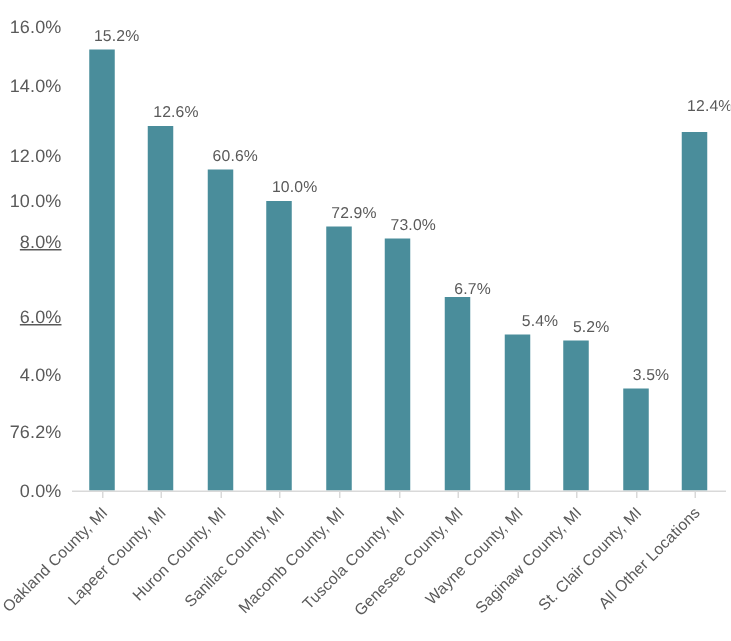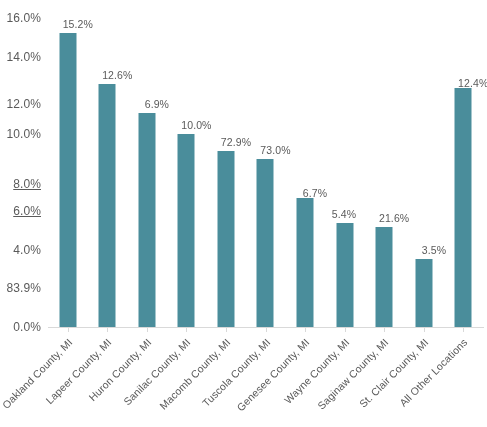--- a/index.html
+++ b/index.html
@@ -106,75 +106,75 @@
     letter-spacing: 0.1px;
   }
 </style>
 </head>
 <body>
 
 <div id="chart-root">
 
   <div class="y-axis">
       <div class="y-tick-label" style="top: 327px; margin-left: 48px;">0.0%</div>
-      <div class="y-tick-label" style="top: 288.375px;">83.9%</div>
+      <div class="y-tick-label" style="top: 288.375px;">76.2%</div>
       <div class="y-tick-label" style="top: 249.75px;">4.0%</div>
       <div class="y-tick-label" style="top: 211.125px; text-decoration: underline;">6.0%</div>
-      <div class="y-tick-label" style="top: 184px; text-decoration: underline;">8.0%</div>
+      <div class="y-tick-label" style="top: 161px; text-decoration: underline;">8.0%</div>
       <div class="y-tick-label" style="top: 133.875px;">10.0%</div>
       <div class="y-tick-label" style="top: 104px;">12.0%</div>
       <div class="y-tick-label" style="top: 56.625px; text-align: center;">14.0%</div>
       <div class="y-tick-label" style="top: 18px;">16.0%</div>
     </div>
 
   <div class="plot-area">
       <div class="bar-slot" style="left: 0px; width: 39.5455px;">
         <div class="bar" style="height: 293.55px; background: rgb(74, 141, 155);"></div>
       </div>
       <div class="bar-value" style="left: 19.7727px; top: 10.45px;">15.2%</div>
       <div class="bar-slot" style="left: 39.5455px; width: 39.5455px;">
         <div class="bar" style="height: 243.338px; background: rgb(74, 141, 155);"></div>
       </div>
       <div class="bar-value" style="left: 59.3182px; top: 60.6625px;">12.6%</div>
       <div class="bar-slot" style="left: 79.0909px; width: 39.5455px;">
         <div class="bar" style="height: 214.369px; background: rgb(74, 141, 155);"></div>
       </div>
-      <div class="bar-value" style="left: 98.8636px; top: 89.6312px;">6.9%</div>
+      <div class="bar-value" style="left: 98.8636px; top: 89.6312px;">60.6%</div>
       <div class="bar-slot" style="left: 118.636px; width: 39.5455px;">
         <div class="bar" style="height: 193.125px; background: rgb(74, 141, 155);"></div>
       </div>
       <div class="bar-value" style="left: 138.409px; top: 110.875px;">10.0%</div>
       <div class="bar-slot" style="left: 158.182px; width: 39.5455px;">
         <div class="bar" style="height: 175.744px; background: rgb(74, 141, 155);"></div>
       </div>
       <div class="bar-value" style="left: 177.955px; top: 128.256px;">72.9%</div>
       <div class="bar-slot" style="left: 197.727px; width: 39.5455px;">
         <div class="bar" style="height: 168.019px; background: rgb(74, 141, 155);"></div>
       </div>
       <div class="bar-value" style="left: 217.5px; top: 135.981px;">73.0%</div>
       <div class="bar-slot" style="left: 237.273px; width: 39.5455px;">
         <div class="bar" style="height: 129.394px; background: rgb(74, 141, 155);"></div>
       </div>
       <div class="bar-value" style="left: 257.045px; top: 179px;">6.7%</div>
       <div class="bar-slot" style="left: 276.818px; width: 39.5455px;">
         <div class="bar" style="height: 104.287px; background: rgb(74, 141, 155);"></div>
       </div>
-      <div class="bar-value" style="left: 286px; top: 199.712px;">5.4%</div>
+      <div class="bar-value" style="left: 302px; top: 199.712px;">5.4%</div>
       <div class="bar-slot" style="left: 316.364px; width: 39.5455px;">
         <div class="bar" style="height: 100.425px; background: rgb(74, 141, 155);"></div>
       </div>
-      <div class="bar-value" style="left: 336.136px; top: 203.575px;">21.6%</div>
+      <div class="bar-value" style="left: 336.136px; top: 203.575px;">5.2%</div>
       <div class="bar-slot" style="left: 355.909px; width: 39.5455px;">
         <div class="bar" style="height: 67.5938px; background: rgb(74, 141, 155);"></div>
       </div>
       <div class="bar-value" style="left: 376px; top: 236.406px;">3.5%</div>
       <div class="bar-slot" style="left: 395.455px; width: 39.5455px;">
         <div class="bar" style="height: 239.475px; background: rgb(74, 141, 155);"></div>
       </div>
-      <div class="bar-value" style="left: 415.227px; top: 69px;">12.4%</div>
+      <div class="bar-value" style="left: 415.227px; top: 57px;">12.4%</div>
     </div>
 
   <div class="baseline"></div>
 
   <div class="x-labels">
       <div class="x-label" style="left: 65.7727px; transform: translateX(-100%) rotate(-45deg); transform-origin: right top;">Oakland County, MI</div>
       <div class="x-label" style="left: 105.318px; transform: translateX(-100%) rotate(-45deg); transform-origin: right top;">Lapeer County, MI</div>
       <div class="x-label" style="left: 144.864px; transform: translateX(-100%) rotate(-45deg); transform-origin: right top;">Huron County, MI</div>
       <div class="x-label" style="left: 184.409px; transform: translateX(-100%) rotate(-45deg); transform-origin: right top;">Sanilac County, MI</div>
       <div class="x-label" style="left: 223.955px; transform: translateX(-100%) rotate(-45deg); transform-origin: right top;">Macomb County, MI</div>

